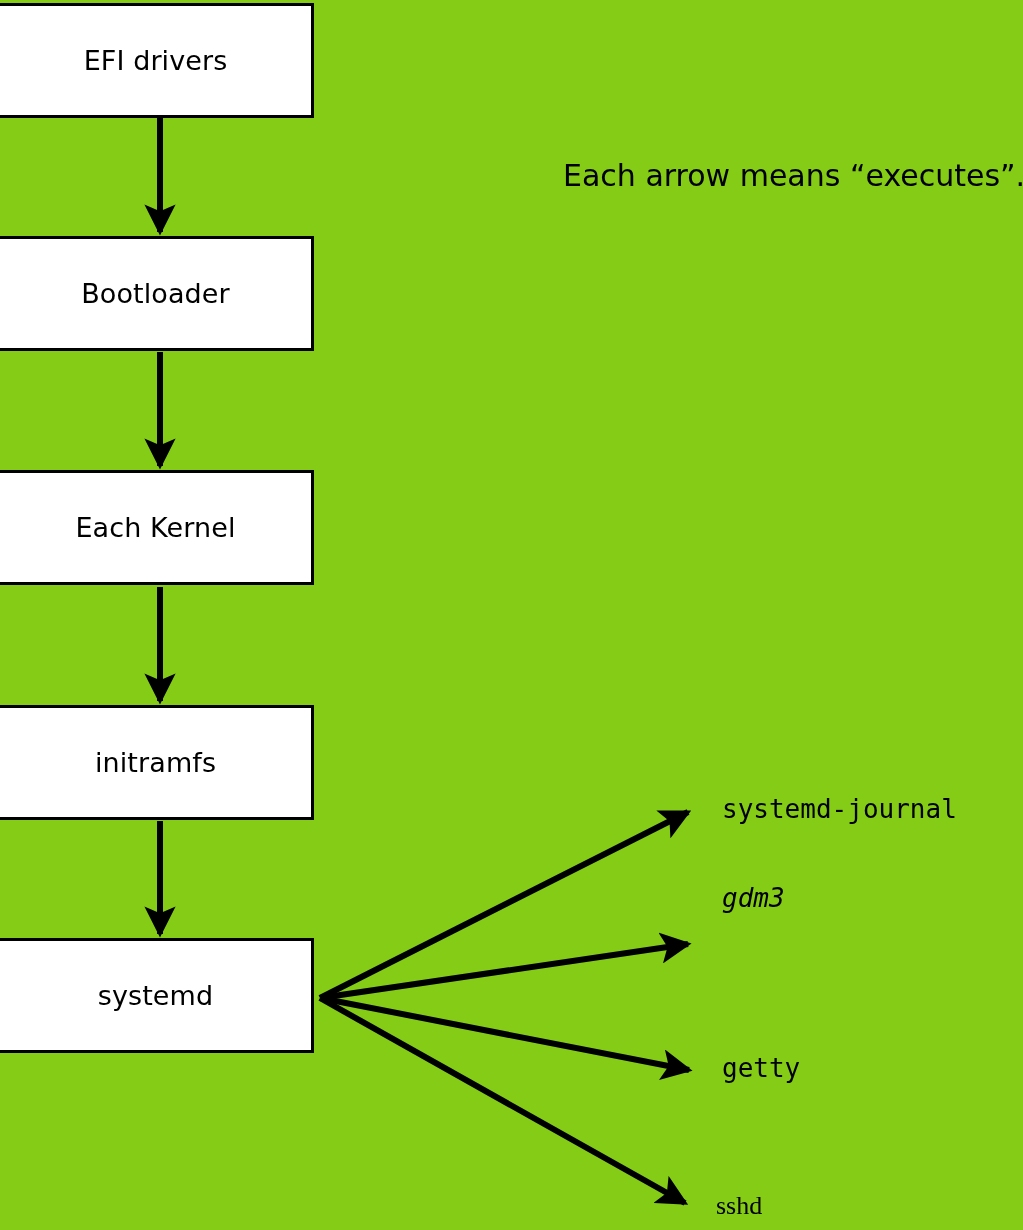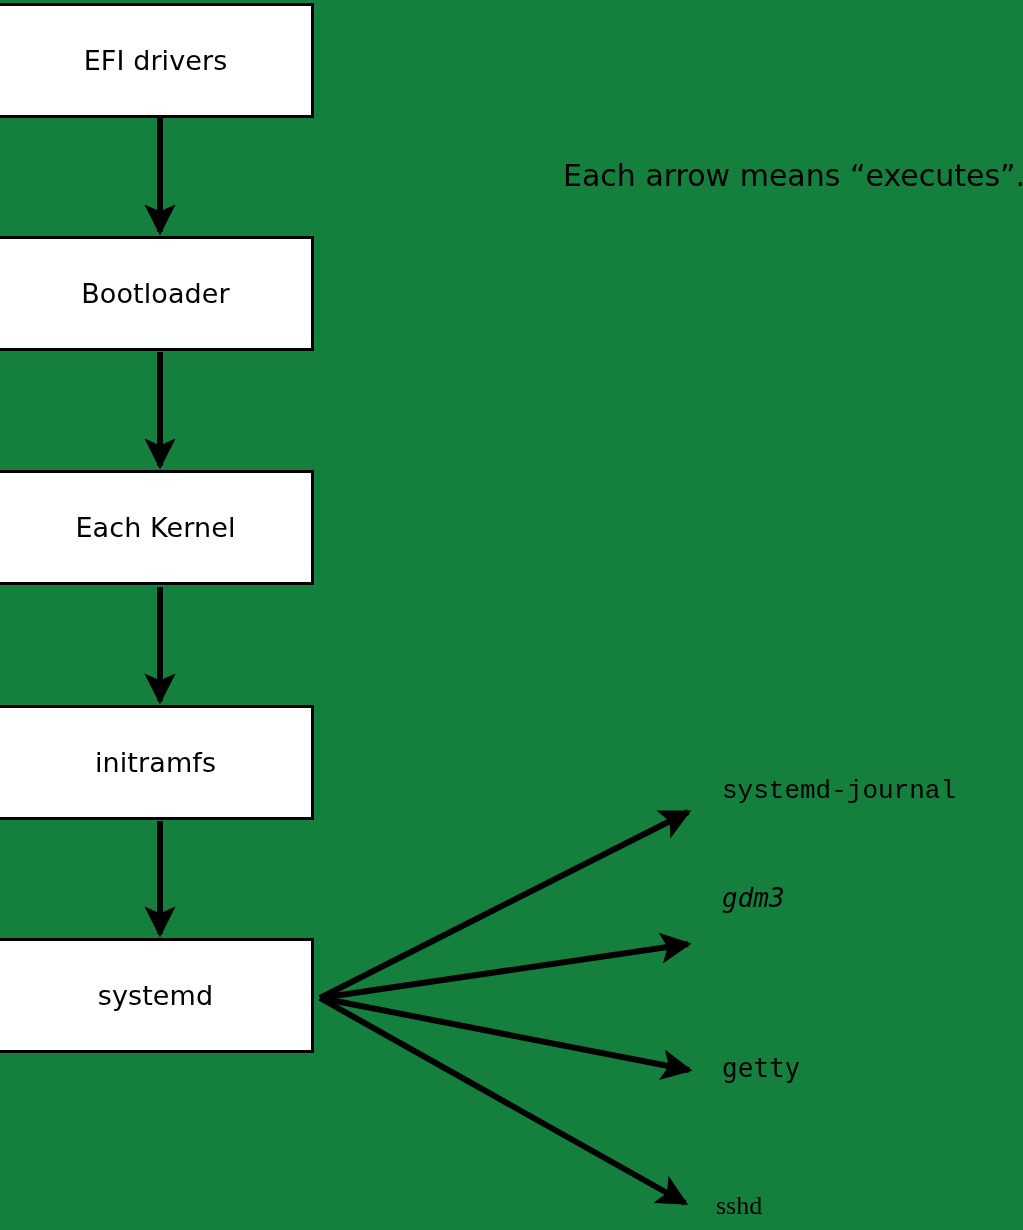--- a/index.html
+++ b/index.html
@@ -5,21 +5,21 @@
 <style>
   html, body {
     margin: 0;
     padding: 0;
     background: #ffffff;
   }
   #canvas {
     position: relative;
     width: 1023px;
     height: 1230px;
-    background: #15803d;
+    background: #84cc16;
     overflow: hidden;
     font-family: "DejaVu Sans", "Liberation Sans", sans-serif;
   }
   .flow-box {
     position: absolute;
     left: -3px;
     width: 317px;
     height: 115px;
     border: 3px solid #000000;
     background: #ffffff;
@@ -104,21 +104,21 @@
   <div class="flow-box" style="top:705px;">
     <span class="flow-box-label">initramfs</span>
   </div>
 
   <div class="flow-box" style="top:938px;">
     <span class="flow-box-label">systemd</span>
   </div>
 
   <div class="legend-note">Each arrow means “executes”.</div>
 
-  <div class="service-label" style="left:722px; top:778px;font-family:Liberation Mono, monospace;">systemd-journal</div>
+  <div class="service-label" style="left:722px; top:796px;">systemd-journal</div>
 
   <div class="service-label" style="left:722px; top:885px;font-style:italic;">gdm3</div>
 
   <div class="service-label" style="left:722px; top:1055px;">getty</div>
 
   <div class="service-label" style="left:716px; top:1193px;font-family:Liberation Serif, serif;">sshd</div>
 
 </div>
 
 </body></html>

